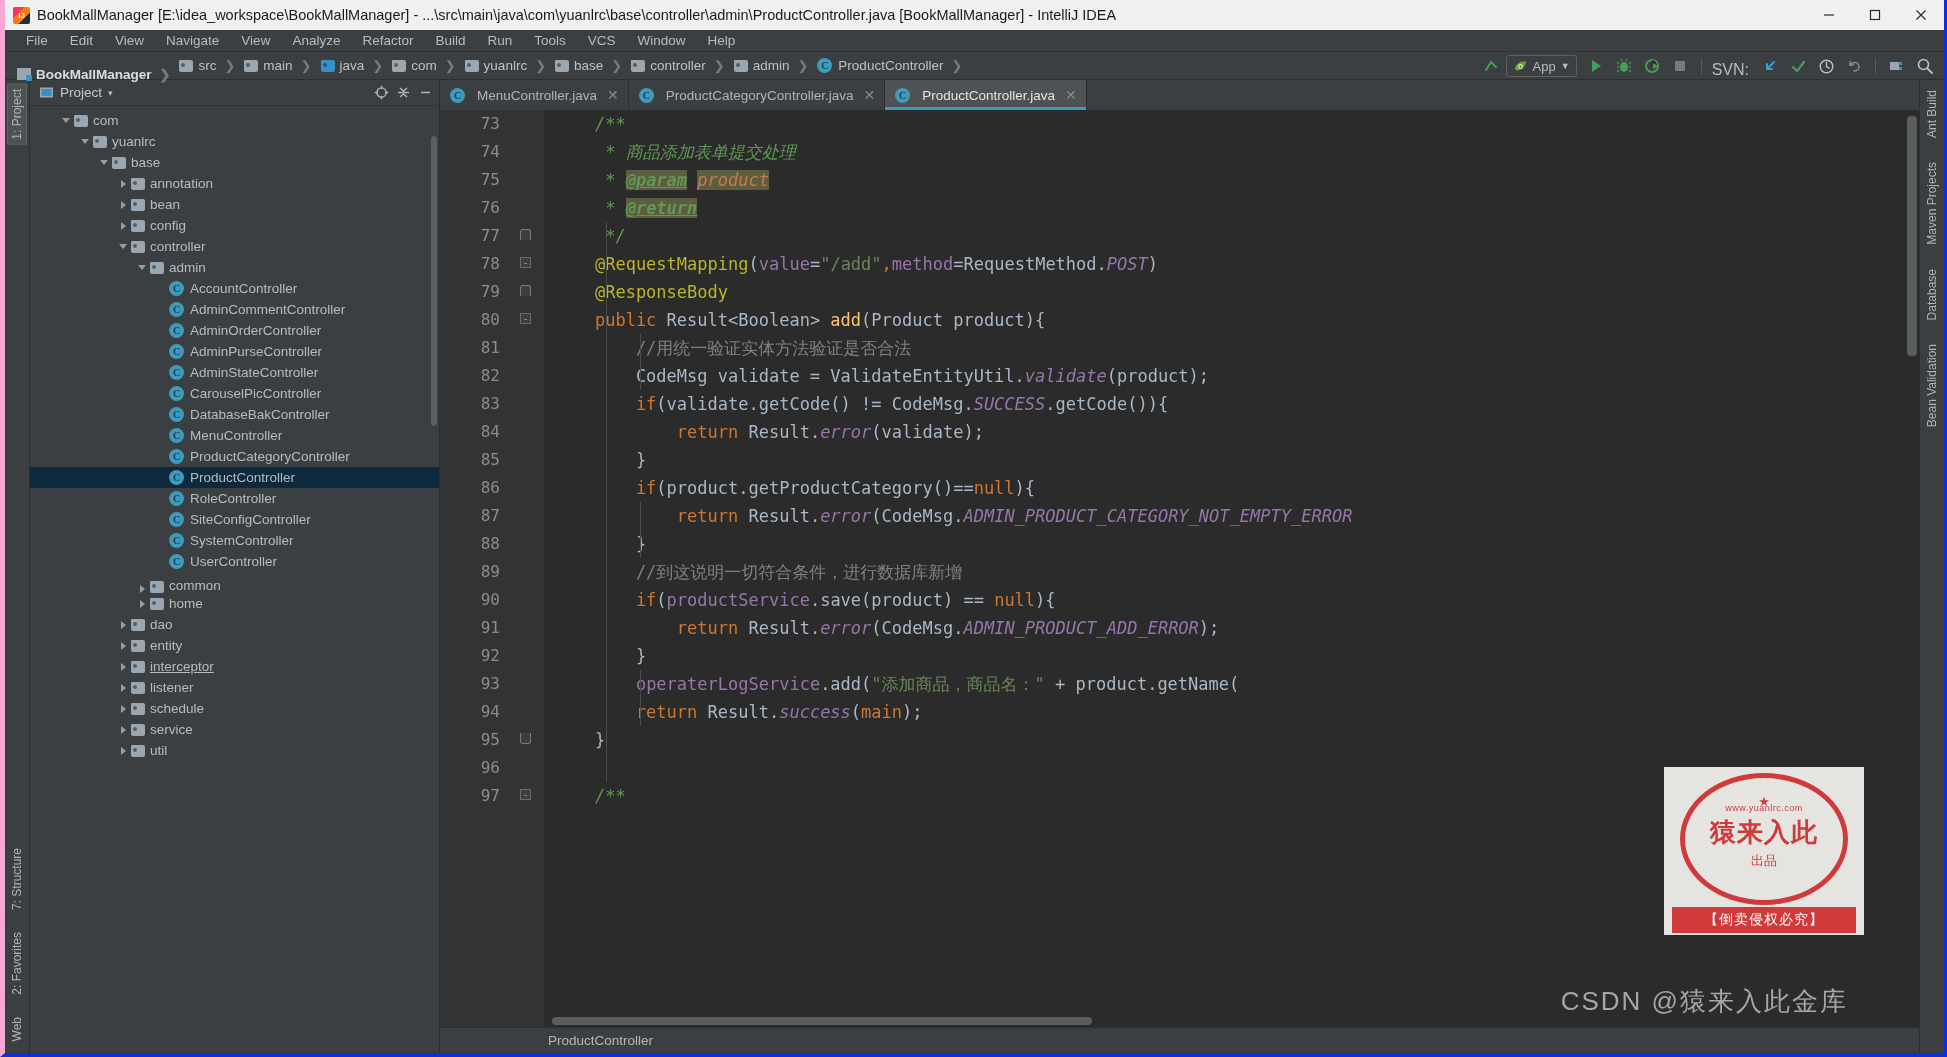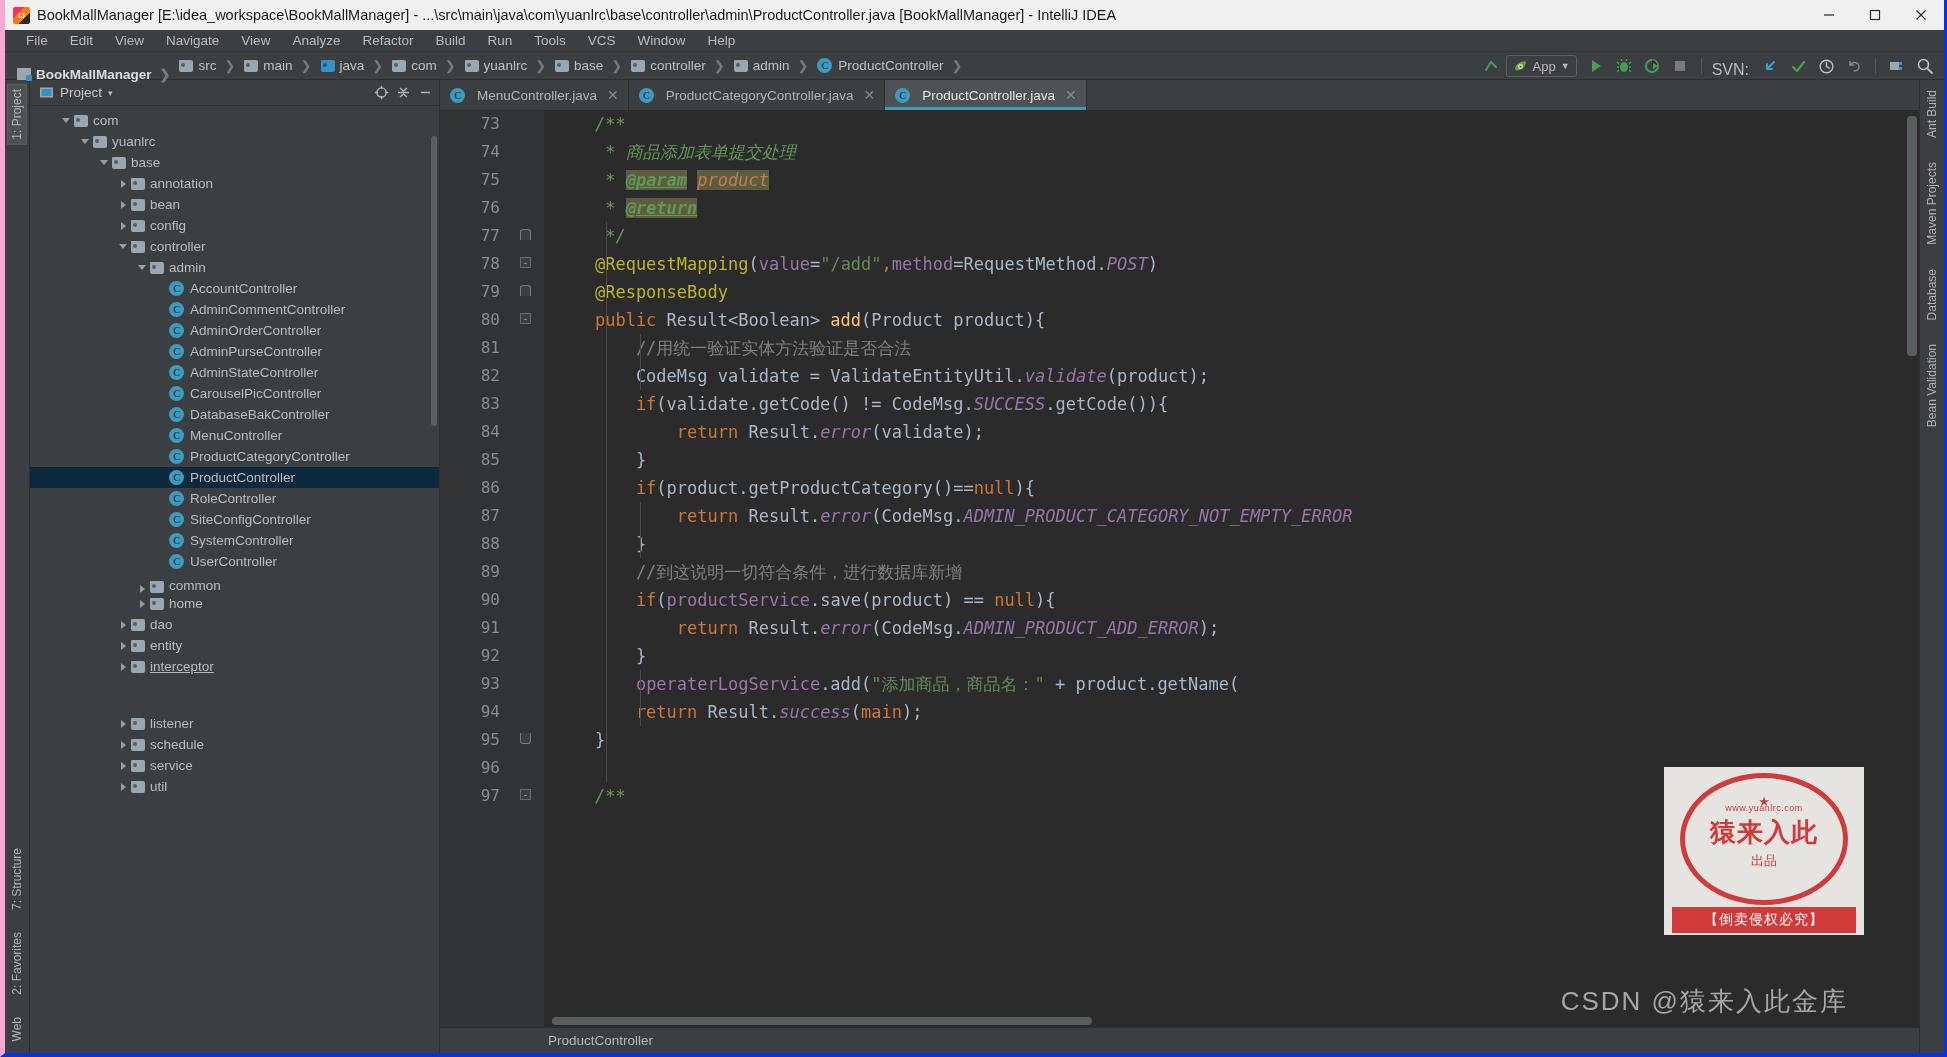--- a/index.html
+++ b/index.html
@@ -644,21 +644,21 @@
             <span class="ficon folder"></span>
             <span>entity</span>
           </div>
           <div class="trow" style="padding-left: 85px; text-decoration: underline;">
             <span class="twig">
               <span class="arrow"></span>
             </span>
             <span class="ficon folder"></span>
             <span>interceptor</span>
           </div>
-          <div class="trow" style="padding-left: 85px; margin-top: 36px;">
+          <div class="trow" style="padding-left: 85px;">
             <span class="twig">
               <span class="arrow"></span>
             </span>
             <span class="ficon folder"></span>
             <span>listener</span>
           </div>
           <div class="trow" style="padding-left: 85px;">
             <span class="twig">
               <span class="arrow"></span>
             </span>

